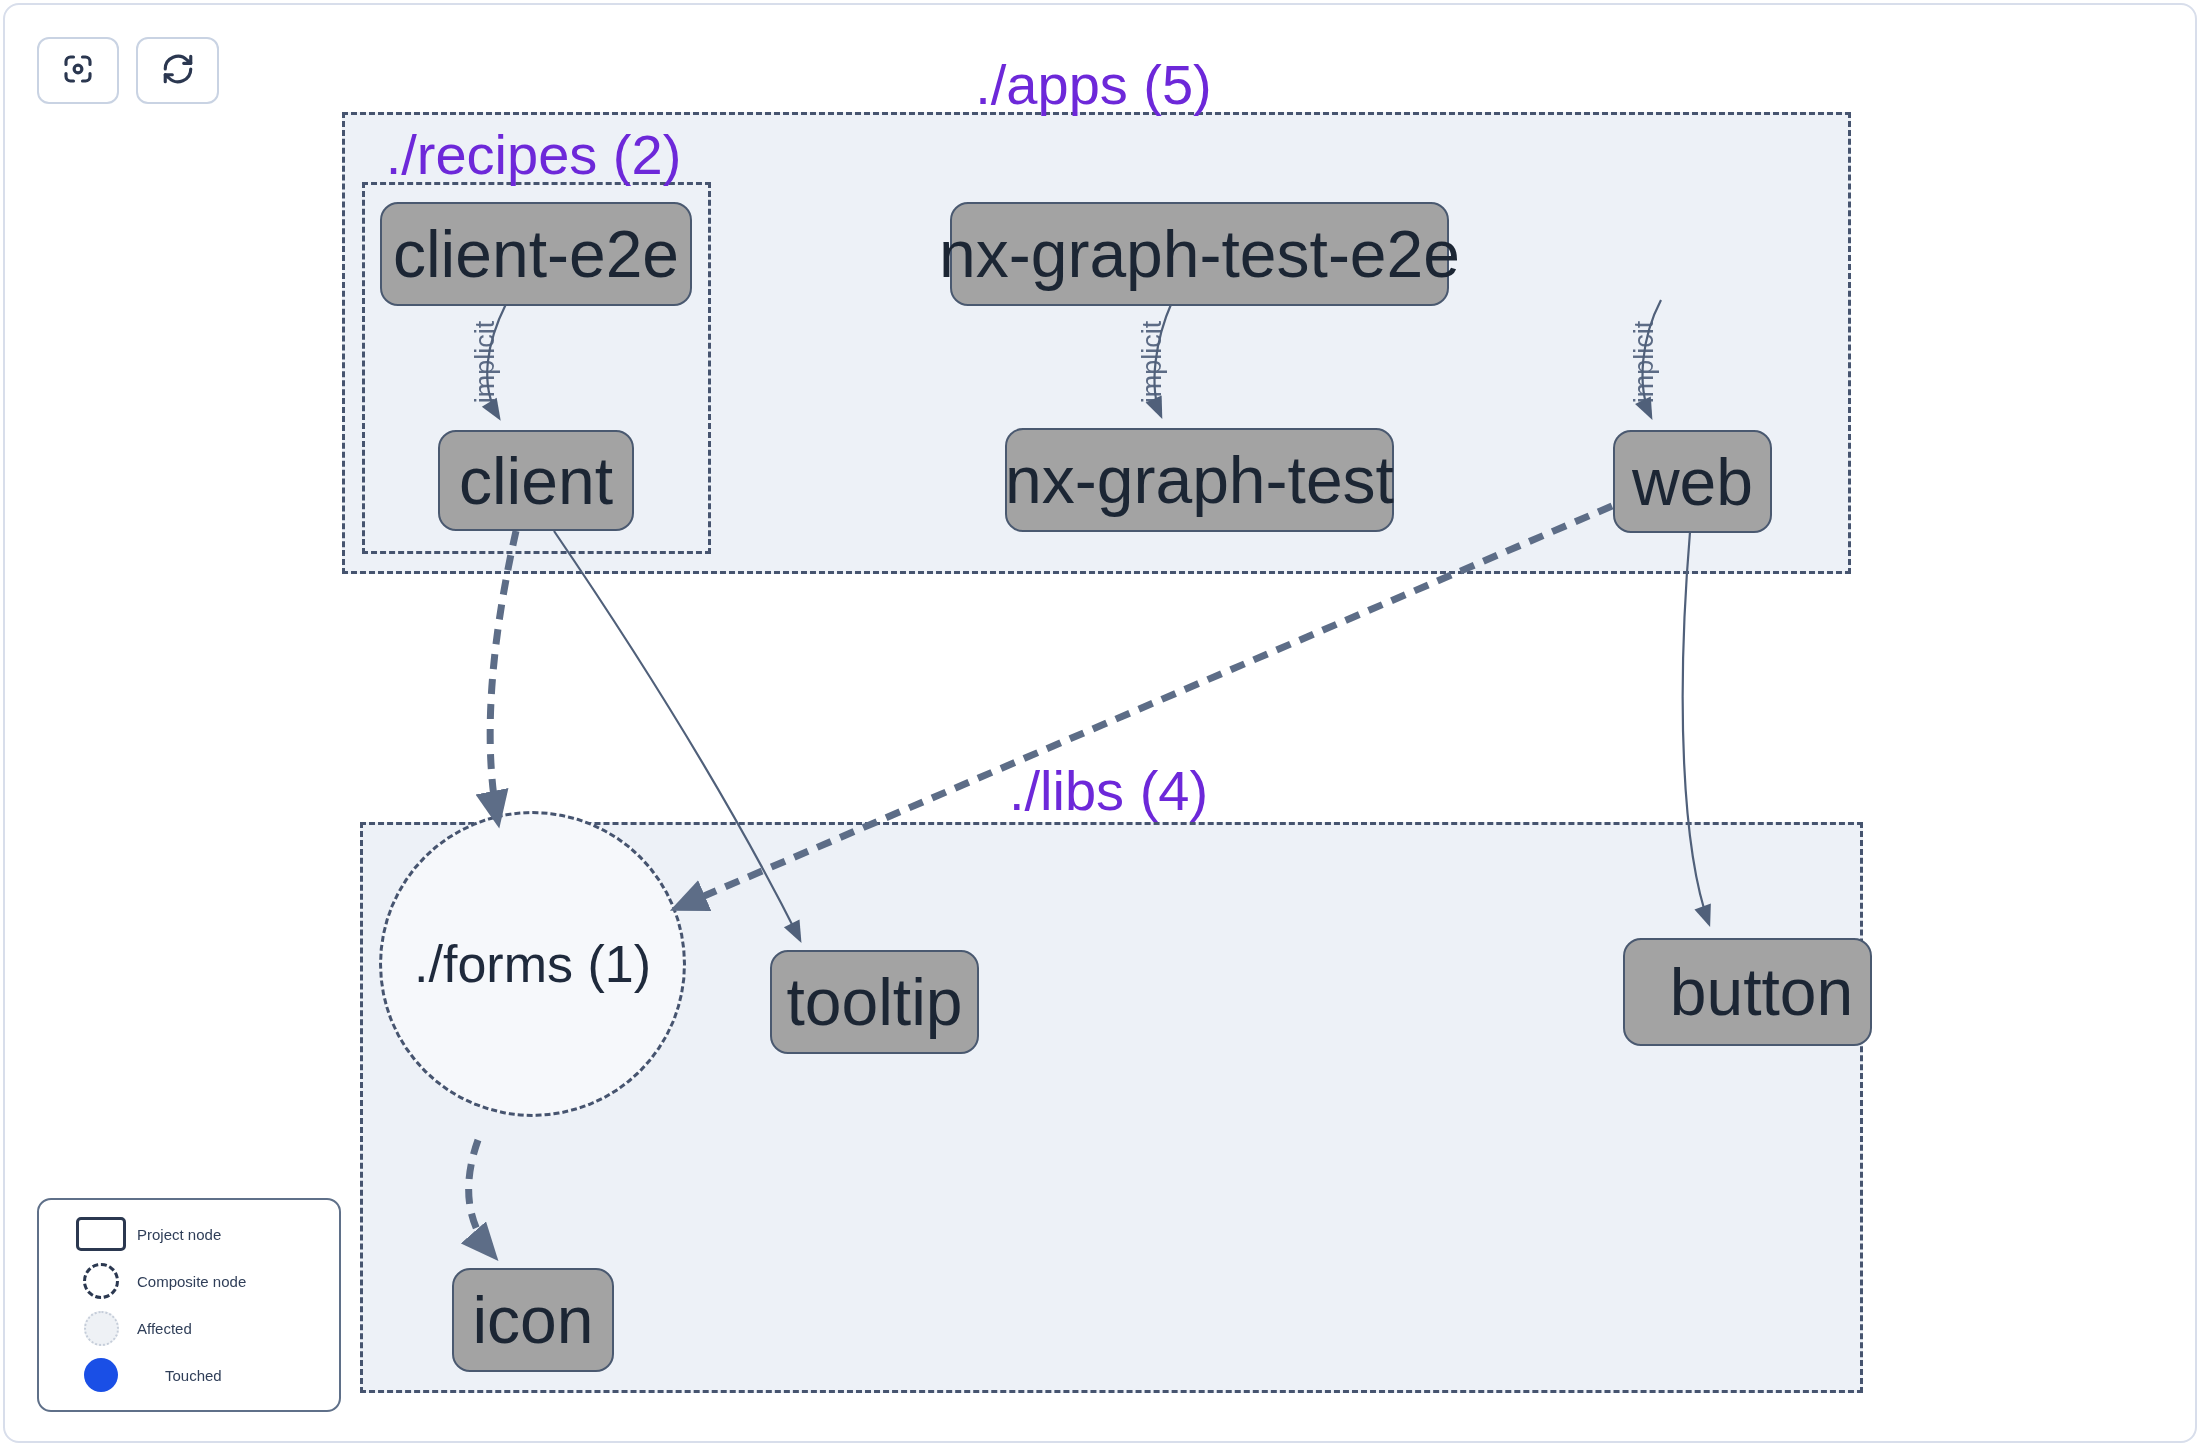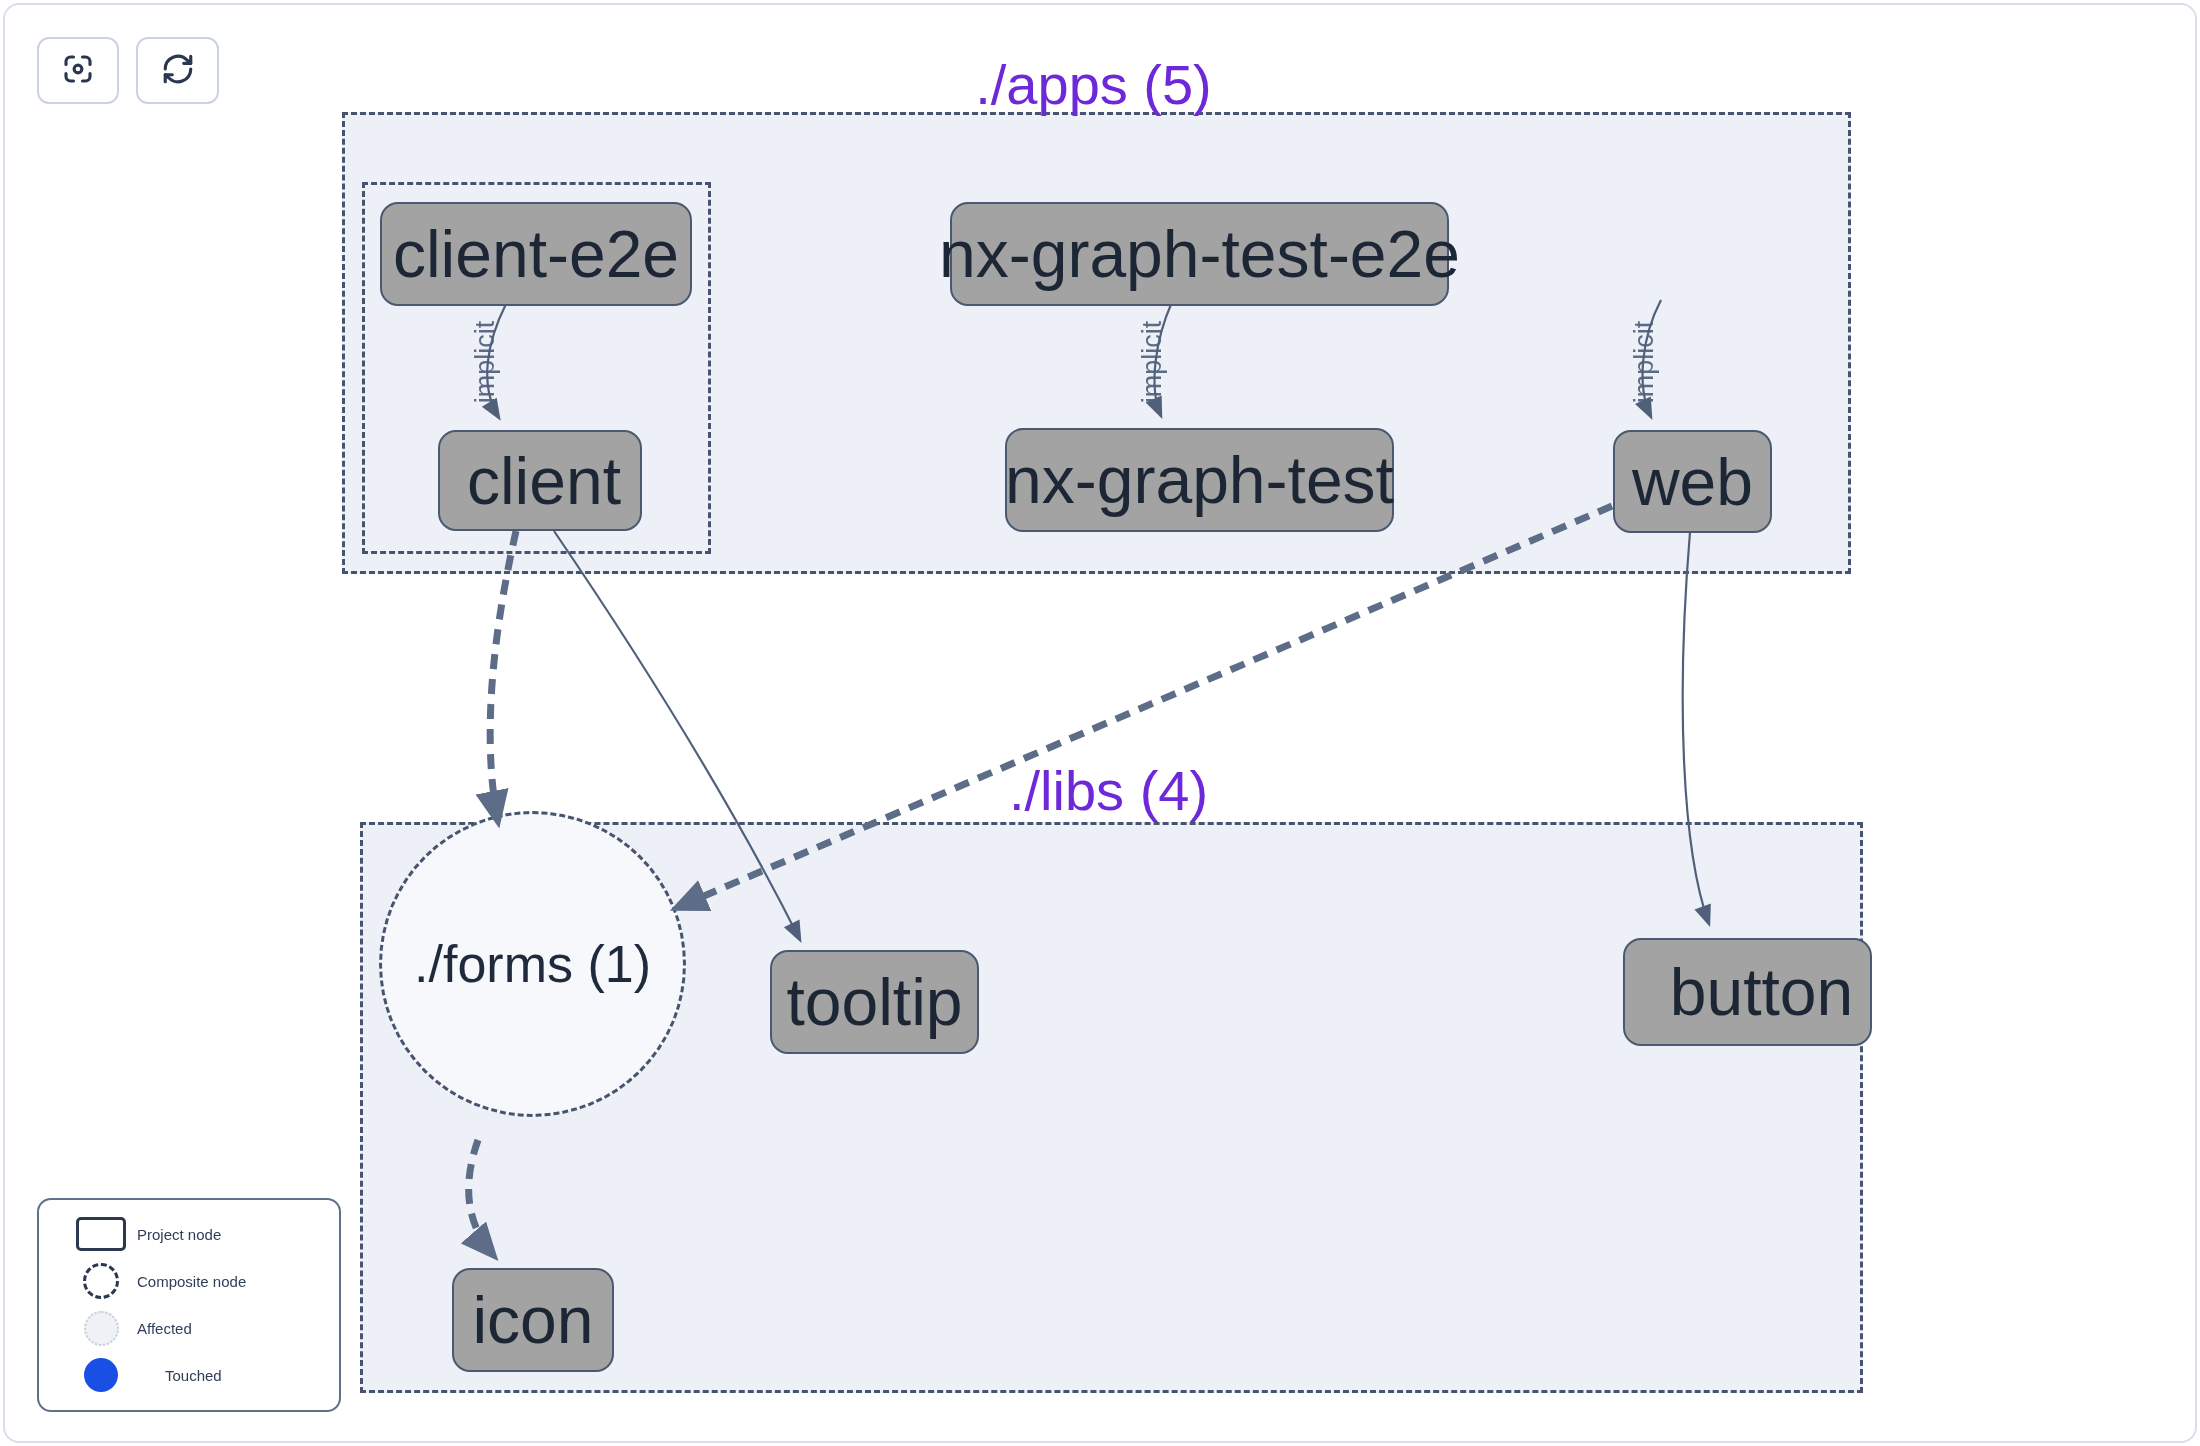--- a/index.html
+++ b/index.html
@@ -49,20 +49,21 @@
 <body>
 
 <div class="stage">
   <div class="frame"></div>
 
   <div class="group" style="left:342px;top:112px;width:1503px;height:456px;"></div>
   <div class="group inner" style="left:362px;top:182px;width:343px;height:366px;"></div>
   <div class="group" style="left:360px;top:822px;width:1497px;height:565px;"></div>
 
   <div class="group-label" style="left:342px;top:54px;width:1503px;height:62px;line-height:62px;">./apps (5)</div>
+  <div class="group-label" style="left:362px;top:126px;width:343px;height:58px;line-height:58px;">./recipes (2)</div>
   <div class="group-label" style="left:360px;top:762px;width:1497px;height:58px;line-height:58px;">./libs (4)</div>
 
   <div class="composite" style="left:379px;top:811px;width:301px;height:300px;text-align:center;">./forms (1)</div>
 
   <div class="edge-label" style="left:425px;top:348px;">implicit</div>
   <div class="edge-label" style="left:1092px;top:348px;">implicit</div>
   <div class="edge-label" style="left:1584px;top:348px;">implicit</div>
 
   <svg class="edges" width="2200" height="1446" viewBox="0 0 2200 1446">
     <defs>
@@ -77,21 +78,21 @@
     <path class="edge-thin" d="M 1172 302 C 1156 338 1148 386 1161 416" marker-end="url(#arrow-s)"></path>
     <path class="edge-thin" d="M 1661 300 C 1642 336 1636 386 1651 417" marker-end="url(#arrow-s)"></path>
     <path class="edge-thick" d="M 516 531 C 496 620 480 730 498 822" marker-end="url(#arrow-b)"></path>
     <path class="edge-thin" d="M 554 531 Q 710 760 800 940" marker-end="url(#arrow-s)"></path>
     <path class="edge-thick" d="M 1612 506 L 676 908" marker-end="url(#arrow-b)"></path>
     <path class="edge-thin" d="M 1690 532 C 1676 700 1682 850 1709 924" marker-end="url(#arrow-s)"></path>
     <path class="edge-thick" d="M 478 1140 C 462 1185 466 1224 494 1256" marker-end="url(#arrow-b)"></path>
   </svg>
 
   <div class="node" style="left:380px;top:202px;width:308px;height:100px;">client-e2e</div>
-  <div class="node" style="left:438px;top:430px;width:192px;height:97px;padding-left:8px;">client</div>
+  <div class="node" style="left:438px;top:430px;width:192px;height:97px;">client</div>
   <div class="node" style="left:950px;top:202px;width:495px;height:100px;">nx-graph-test-e2e</div>
   <div class="node" style="left:1005px;top:428px;width:385px;height:100px;">nx-graph-test</div>
   <div class="node" style="left:1613px;top:430px;width:155px;height:99px;">web</div>
   <div class="node" style="left:770px;top:950px;width:205px;height:100px;">tooltip</div>
   <div class="node" style="left:1623px;top:938px;width:217px;height:104px;padding-left:28px;">button</div>
   <div class="node" style="left:452px;top:1268px;width:158px;height:100px;">icon</div>
 
   <button class="tbtn" style="left:37px;top:37px;">
     <span>
       <svg viewBox="0 0 24 24" width="36" height="36" style="stroke:#2b3750;stroke-width:2.1;fill:none;stroke-linecap:round;stroke-linejoin:round;">

